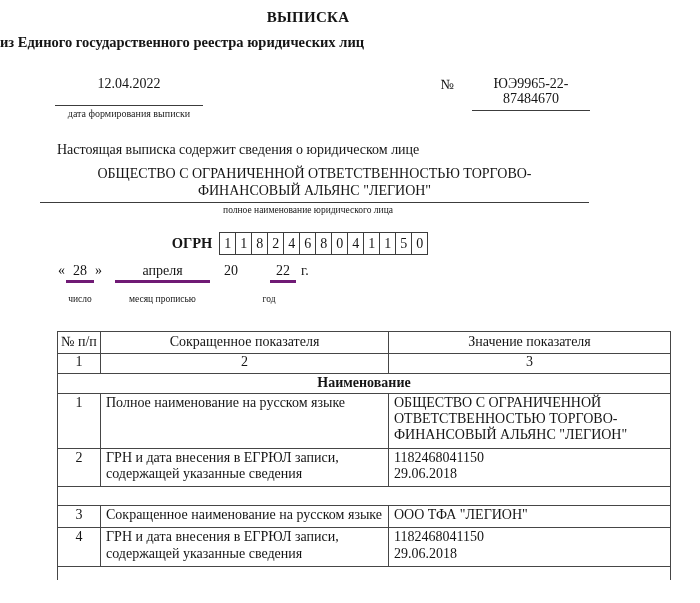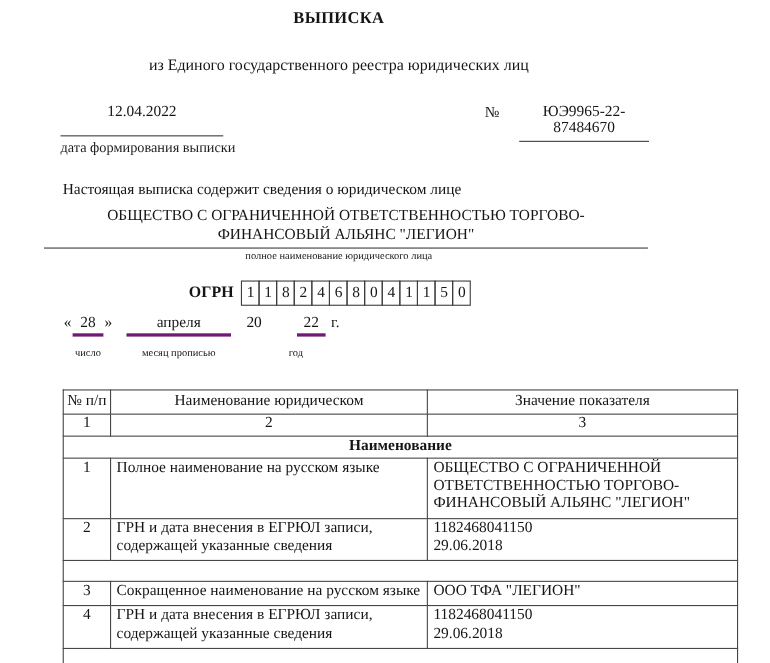--- a/index.html
+++ b/index.html
@@ -13,42 +13,41 @@
 
   
   .title {
     padding-top:9px;
     text-align:center;
     font-weight:bold;
     font-size:15px;
     letter-spacing:0.3px;
   }
   .subtitle {
-    margin-top:26px;
-    text-align:center;
-    font-weight:normal;
+    margin-top:8px;
+    font-weight:bold;
     font-size:14.5px;
   }
 
   
   .fields-row {
     margin:25px 26px 0 55px;
     display:flex;
     justify-content:space-between;
     align-items:flex-start;
   }
   .date-field { width:148px; text-align:center; }
   .date-value {
     font-size:14px;
     padding-bottom:13px;
     border-bottom:1px solid #3c3c3c;
   }
   .field-caption {
     margin-top:2px;
-    font-size:13px;
+    font-size:10px;
     color:#1c1c1c;
     white-space:nowrap;
   }
   .num-field { display:flex; align-items:flex-start; }
   .num-sign { font-size:14px; margin-right:18px; margin-top:1px; }
   .num-value {
     width:118px;
     text-align:center;
     font-size:14px;
     line-height:1.1;
@@ -225,21 +224,21 @@
 
   <table class="main">
     <colgroup>
       <col class="col-num">
         <col class="col-name">
         <col class="col-val">
     </colgroup>
     <tbody>
       <tr>
         <td class="hd">№ п/п</td>
-        <td class="hd">Наименование юридическом</td>
+        <td class="hd">Сокращенное показателя</td>
         <td class="hd">Значение показателя</td>
       </tr>
       <tr>
         <td class="nums">1</td>
         <td class="nums">2</td>
         <td class="nums">3</td>
       </tr>
       <tr>
         <td class="section" colspan="3">Наименование</td>
       </tr>

